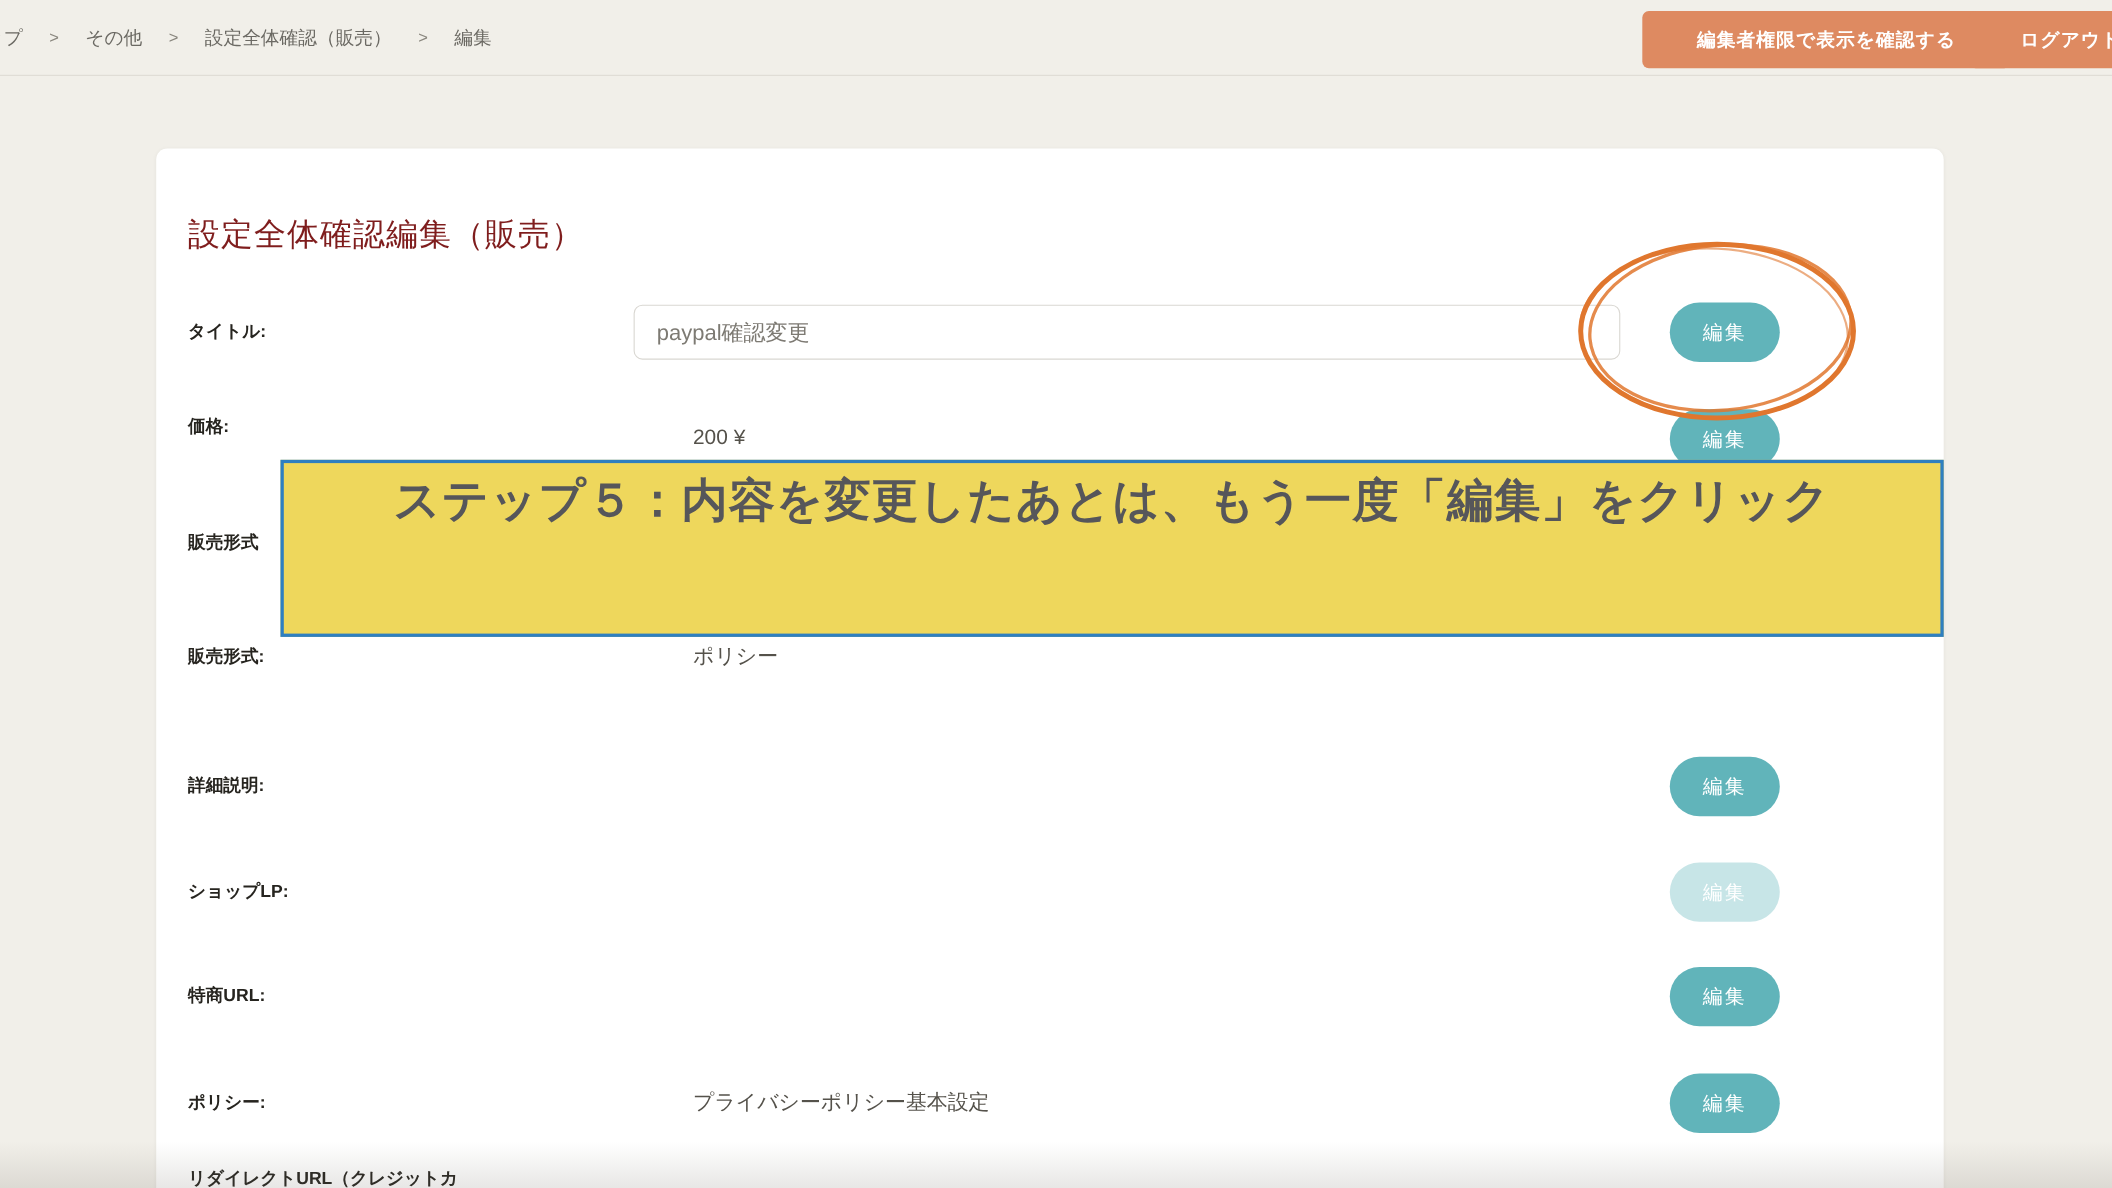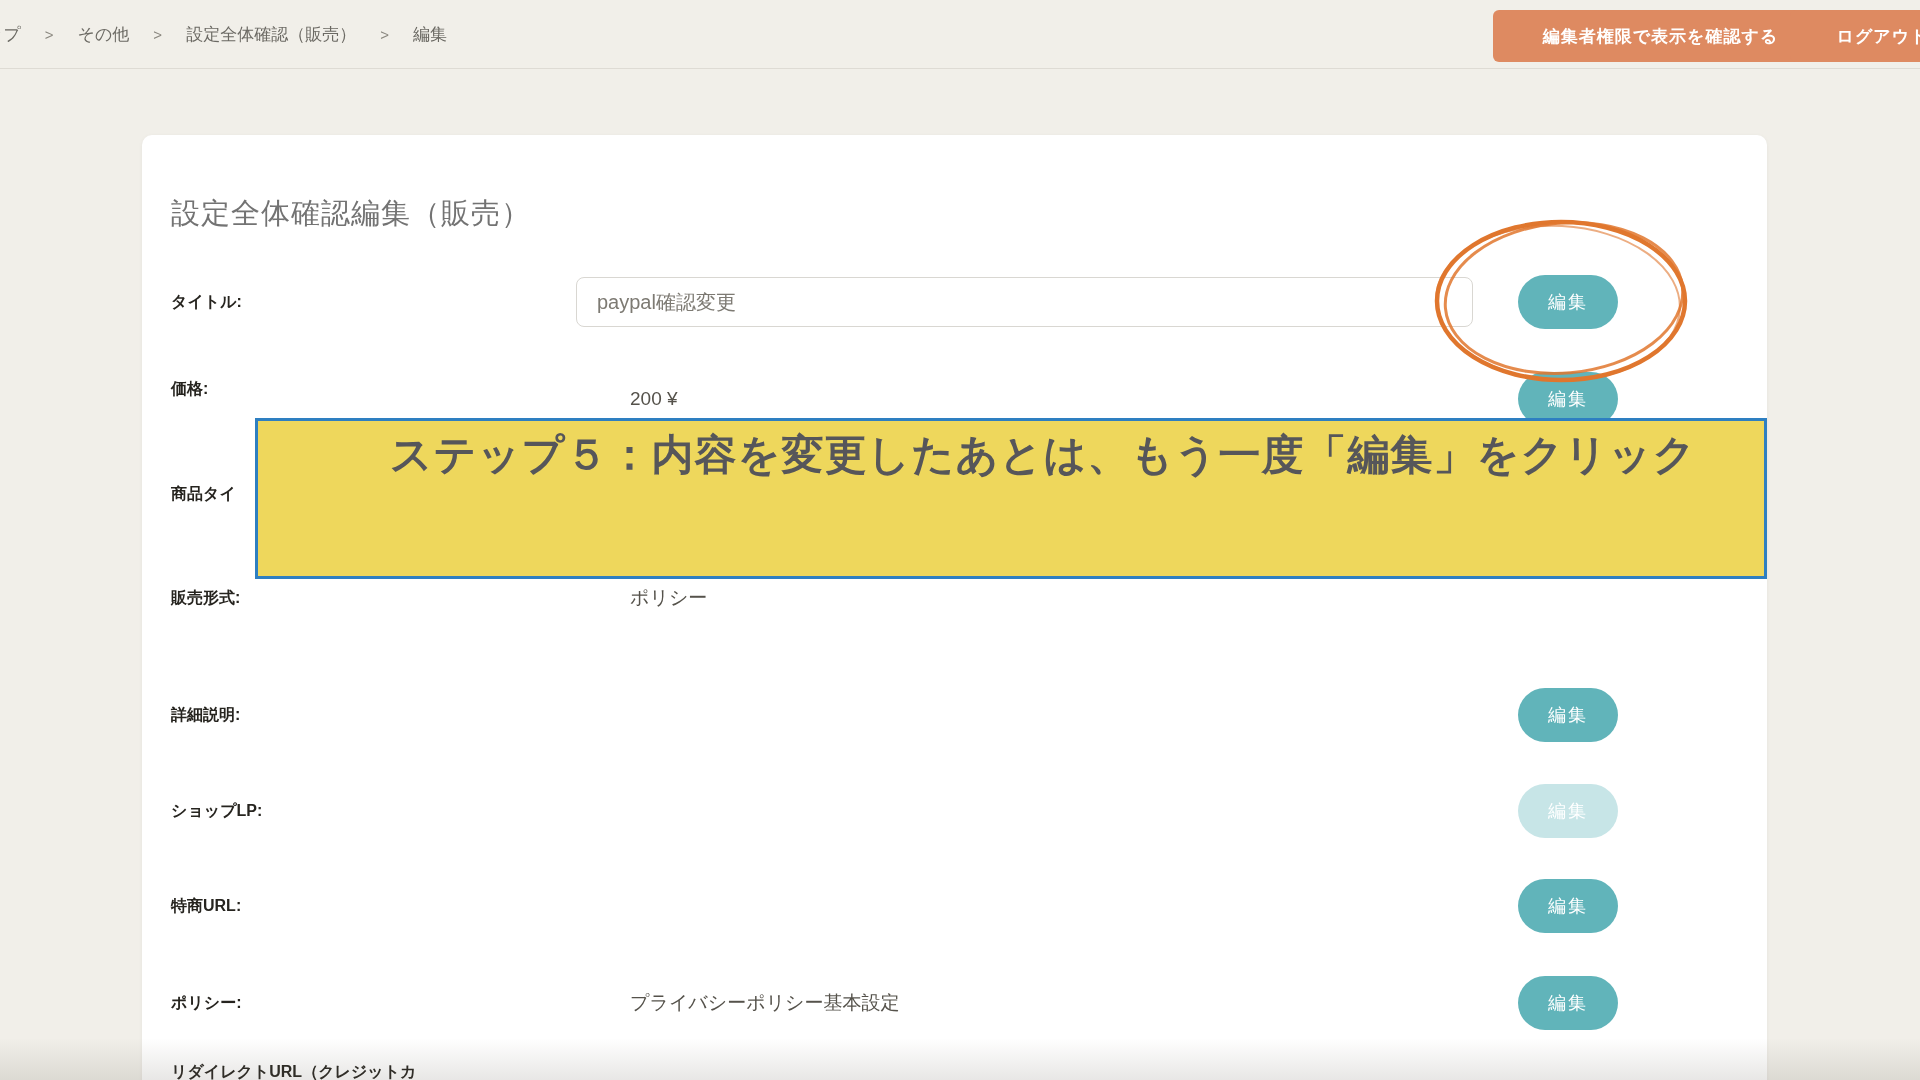--- a/index.html
+++ b/index.html
@@ -33,21 +33,21 @@
 
   
   .card {
     position:absolute; left:142px; top:135px; width:1625px; height:1120px;
     background:#ffffff; border-radius:10px;
     box-shadow:0 1px 4px rgba(0,0,0,0.05);
     z-index:1;
   }
   .card-title {
     position:absolute; left:29px; top:40px;
-    font-size:29px; font-weight:500; color:#737373; letter-spacing:1px;text-align:right;
+    font-size:29px; font-weight:500; color:#7f1d1d; letter-spacing:1px;text-align:right;
   }
   .row-label {
     position:absolute; left:29px; height:54px; line-height:54px;
     font-size:16px; font-weight:700; color:#26241f; white-space:nowrap;
   }
   .row-value {
     position:absolute; left:450px; height:54px; line-height:54px;
     font-size:19px; color:#55524b; white-space:nowrap;margin-left:38px;
   }
   .text-input {
@@ -70,21 +70,21 @@
   .step-overlay {
     position:absolute; left:255px; top:418px; width:1512px; height:161px;
     box-sizing:border-box; background:#eed75c; border:3px solid #2e7fc1;
     z-index:5;
   }
   .step-line {
     position:absolute; width:100%; text-align:center;
     font-size:42px; font-weight:700; color:#56565a;
     letter-spacing:1px; white-space:nowrap;
   }
-  .step-line1 { top:6px;padding-left:32px; }
+  .step-line1 { top:6px; }
   .step-line2 { top:100px; left:-164px; }
 
   
   .circle-annotation {
     position:absolute; left:1425px; top:210px; width:272px; height:182px;
     z-index:6; pointer-events:none;
   }
 
   
   .bottom-fade {
@@ -114,21 +114,21 @@
   <h1 class="card-title">設定全体確認編集（販売）</h1>
 
   <div class="row-label" style="top:140px">タイトル:</div>
   <input class="text-input" style="top: 142px; padding-left: 20px;" type="text" value="paypal確認変更">
   <button class="pill-btn" style="top:140px">編集</button>
 
   <div class="row-label" style="top:227px">価格:</div>
   <div class="row-value" style="top:237px">200 ¥</div>
   <button class="pill-btn" style="top:237px">編集</button>
 
-  <div class="row-label" style="top:332px">商品タイ</div>
+  <div class="row-label" style="top:332px">販売形式</div>
 
   <div class="row-label" style="top:436px">販売形式:</div>
   <div class="row-value" style="top:436px">ポリシー</div>
 
   <div class="row-label" style="top:553px">詳細説明:</div>
   <button class="pill-btn" style="top:553px">編集</button>
 
   <div class="row-label" style="top:649px">ショップLP:</div>
   <button class="pill-btn disabled" style="top:649px">編集</button>
 

